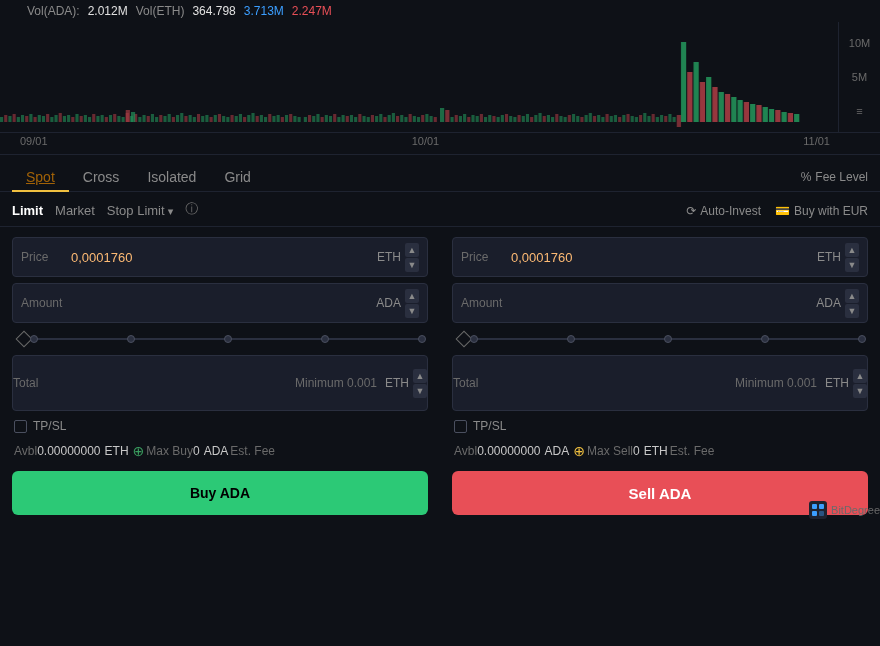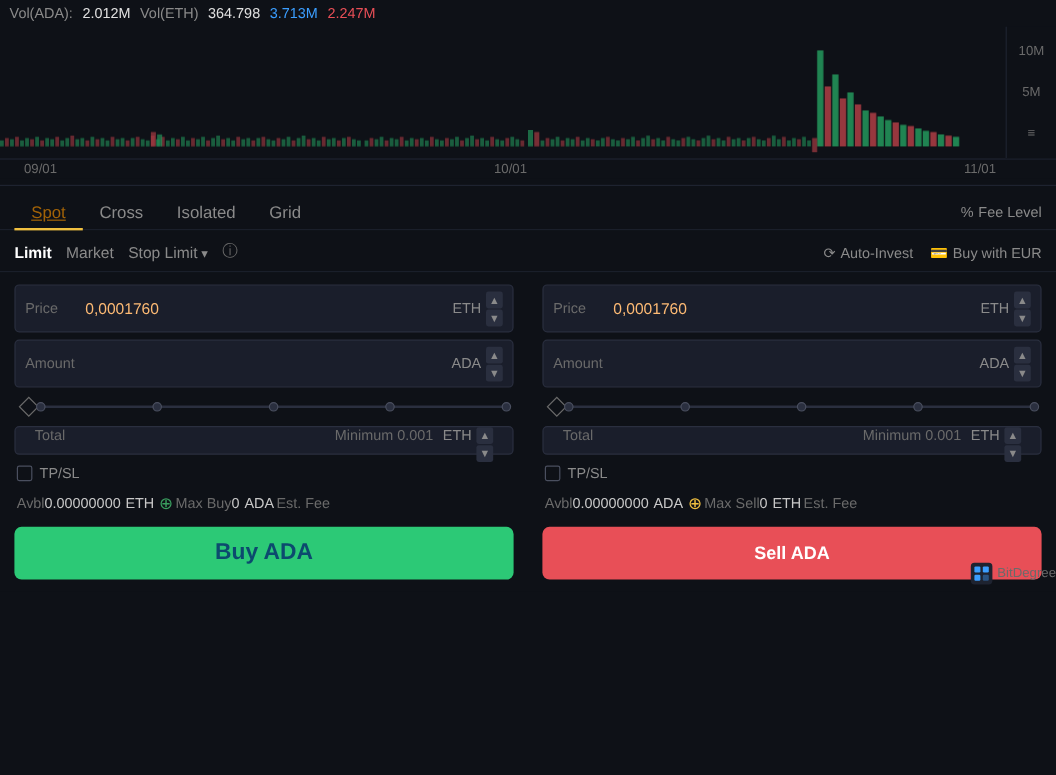--- a/index.html
+++ b/index.html
@@ -22,20 +22,21 @@
       overflow: hidden;
     }
 
     .chart-header {
       display: flex;
       align-items: center;
       padding: 4px 8px;
       font-size: 12px;
       gap: 8px;
       color: #8a8a8a;
+      margin-left: 19px;
     }
     .chart-header .vol-val1 { color: #e0e0e0; }
     .chart-header .vol-eth { color: #8a8a8a; }
     .chart-header .vol-val2 { color: #3b9eff; }
     .chart-header .vol-val3 { color: #e84f57; }
 
     .chart-body {
       position: relative;
       height: 110px;
       overflow: hidden;
@@ -269,26 +270,26 @@
       background: #2a2f3f;
       border-radius: 50%;
       top: -3px;
       transform: translateX(-50%);
       border: 1px solid #4a4f5f;
     }
 
     
     .total-row {
       display: flex;
-      align-items: flex-start;
+      align-items: center;
       background: #1a1e2b;
       border: 1px solid #2a2f3f;
       border-radius: 4px;
-      padding: 0 16px;
-      height: 24px;
+      padding: 0 0;
+      height: 56px;
     }
 
     .total-label {
       color: #6a6a6a;
       font-size: 12px;
     }
 
     .total-min {
       flex: 1;
       text-align: right;
@@ -368,25 +369,25 @@
 
     .plus-icon-sell {
       color: #f0c040;
       font-size: 14px;
       cursor: pointer;
     }
 
     
     .buy-btn {
       background: #2cc976;
-      color: #0c4a6e;
+      color: #000000;
       border: none;
       border-radius: 6px;
       height: 44px;
-      font-size: 19px;
+      font-size: 14px;
       font-weight: 700;
       cursor: pointer;
       width: 100%;
       margin-top: 4px;
     }
 
     .sell-btn {
       background: #e84f57;
       color: #fff;
       border: none;

